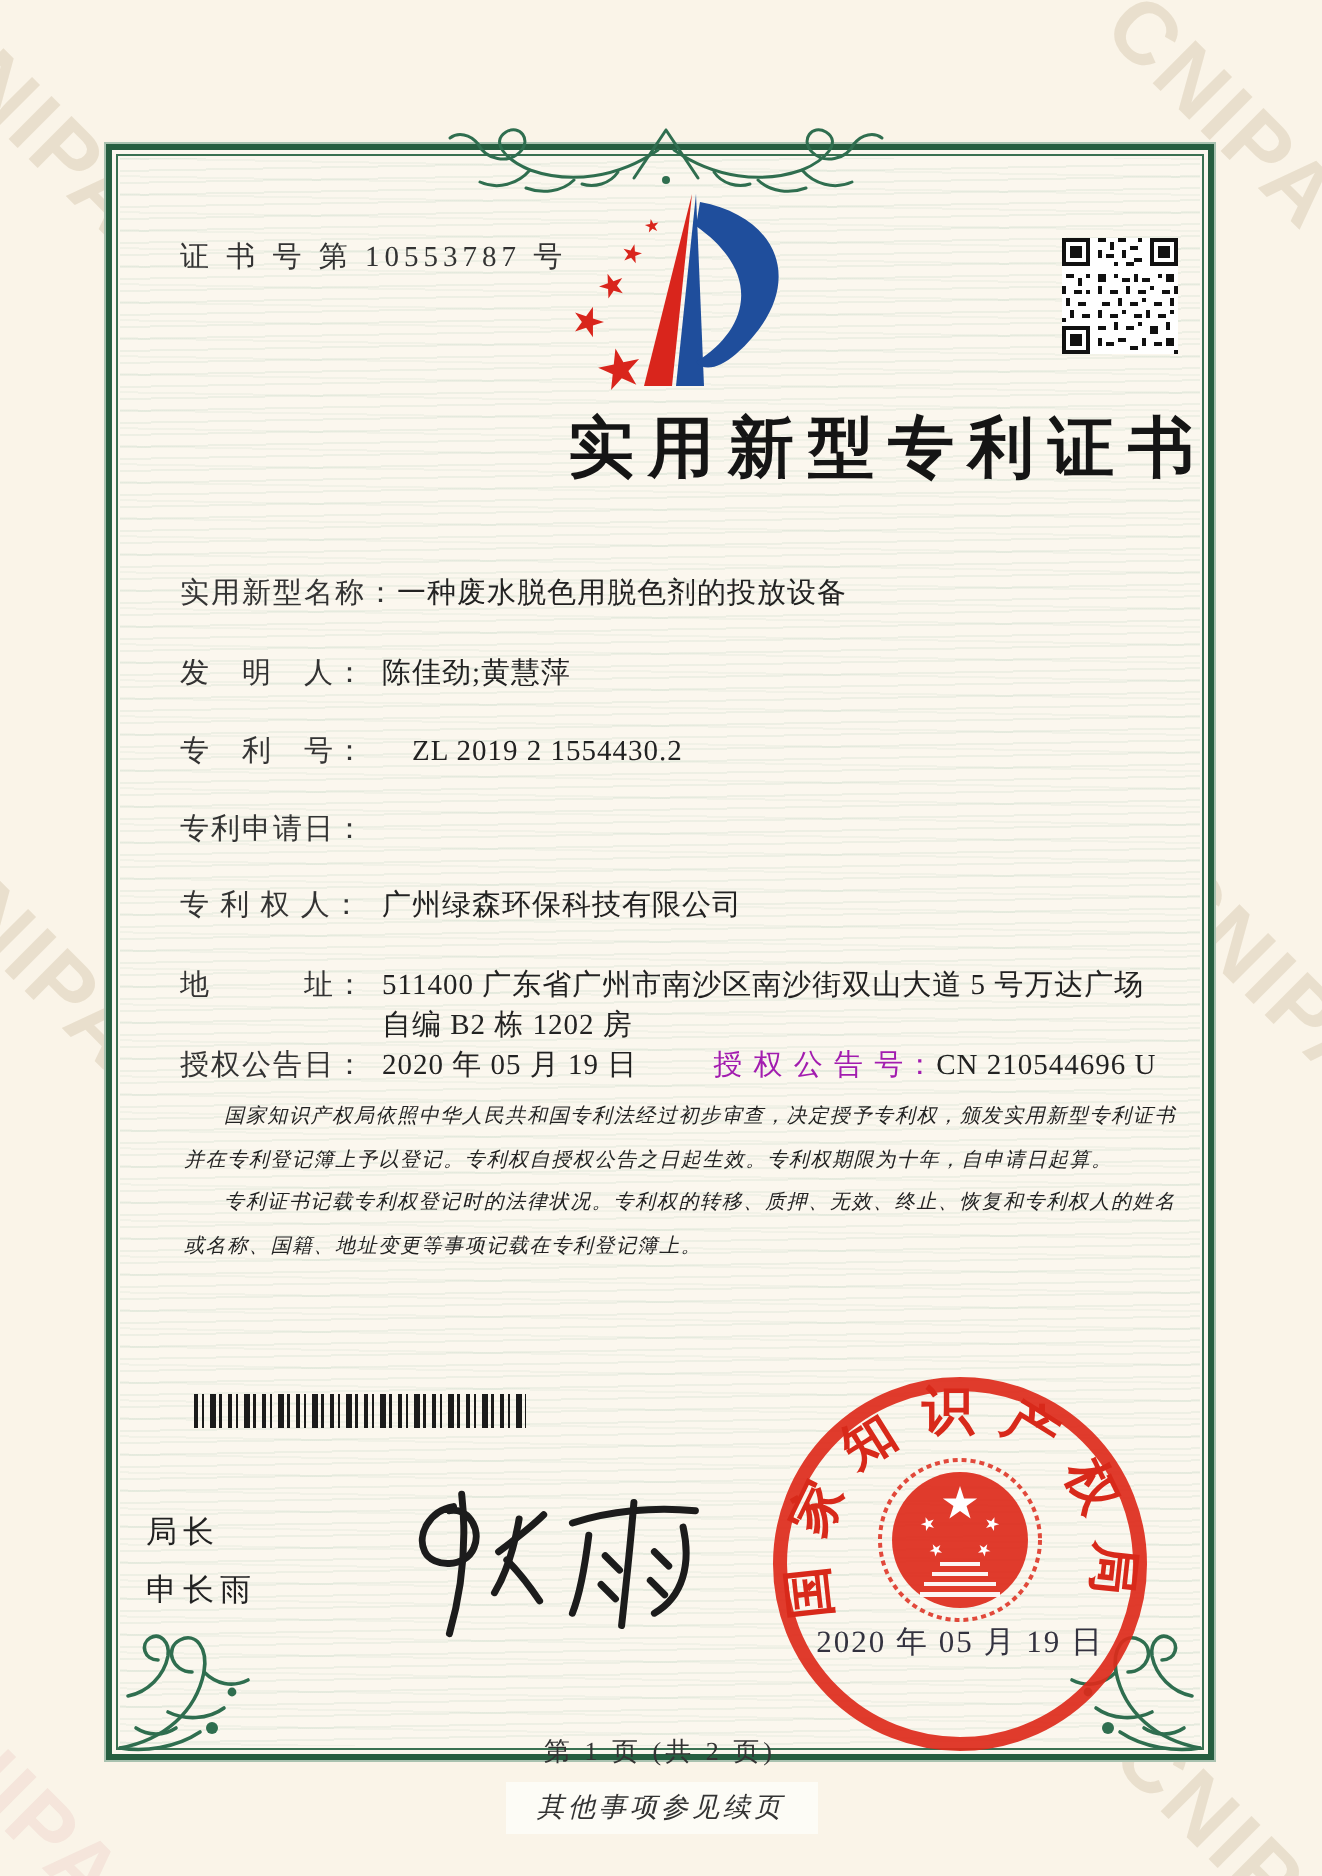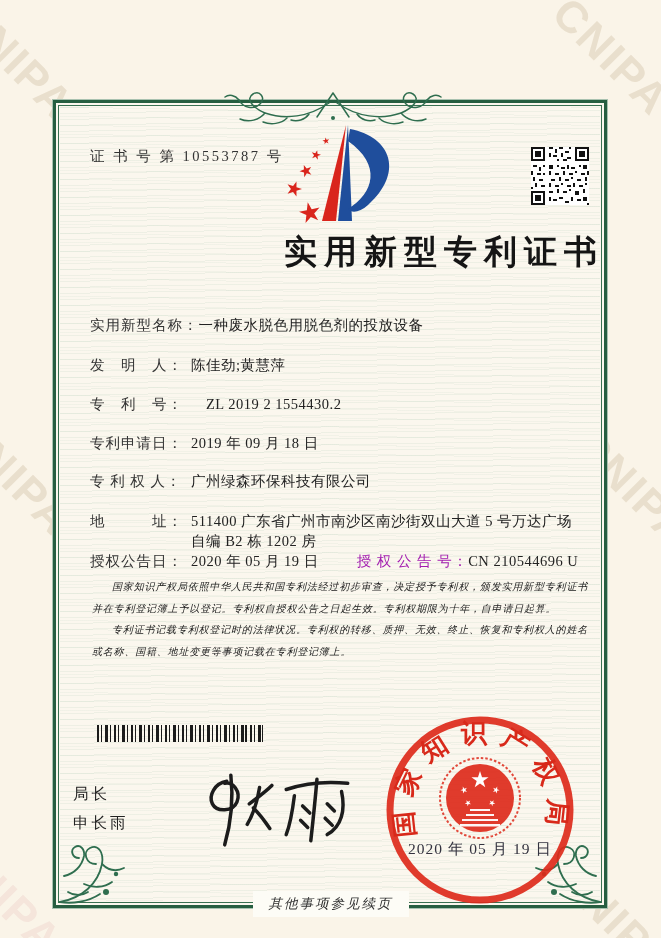--- a/index.html
+++ b/index.html
@@ -26,21 +26,20 @@
     z-index:0;
   }
   .wm-pink { color:rgba(219,160,160,0.18); }
 
   .cert {
     position:absolute; left:53px; top:72px; width:554px; height:808px;
     background:#fbf7ee;
     border:3px solid #265e40;
     box-shadow:0 0 0 1px #a9c2b0, inset 0 0 0 2px #fbf7ee, inset 0 0 0 3px #3a7152;
     z-index:1;
-    margin-top:28px;
   }
   
   .cert::before {
     content:""; position:absolute; inset:4px;
     background:
       repeating-linear-gradient(179deg, rgba(120,170,140,0.10) 0 1px, transparent 1px 6px),
       repeating-linear-gradient(181deg, rgba(120,170,140,0.07) 0 1px, transparent 1px 9px);
     pointer-events:none;
   }
 
@@ -219,21 +218,20 @@
   <div class="row" style="top:252px;">
     <span class="lbl">发　明　人：</span>
     <span class="val">陈佳劲;黄慧萍</span>
   </div>
   <div class="row" style="top:291px;gap:15px;">
     <span class="lbl">专　利　号：</span>
     <span class="val">ZL 2019 2 1554430.2</span>
   </div>
   <div class="row" style="top:330px;">
     <span class="lbl">专利申请日：</span>
-    <span class="val">2019 年 09 月 18 日</span>
   </div>
   <div class="row" style="top:368px;">
     <span class="lbl">专 利 权 人：</span>
     <span class="val">广州绿森环保科技有限公司</span>
   </div>
   <div class="row addr-block" style="top:408px;">
     <span class="lbl">地　　　址：</span>
     <span class="val">
       <span>511400 广东省广州市南沙区南沙街双山大道 5 号万达广场</span>
       <span class="val2">自编 B2 栋 1202 房</span>

